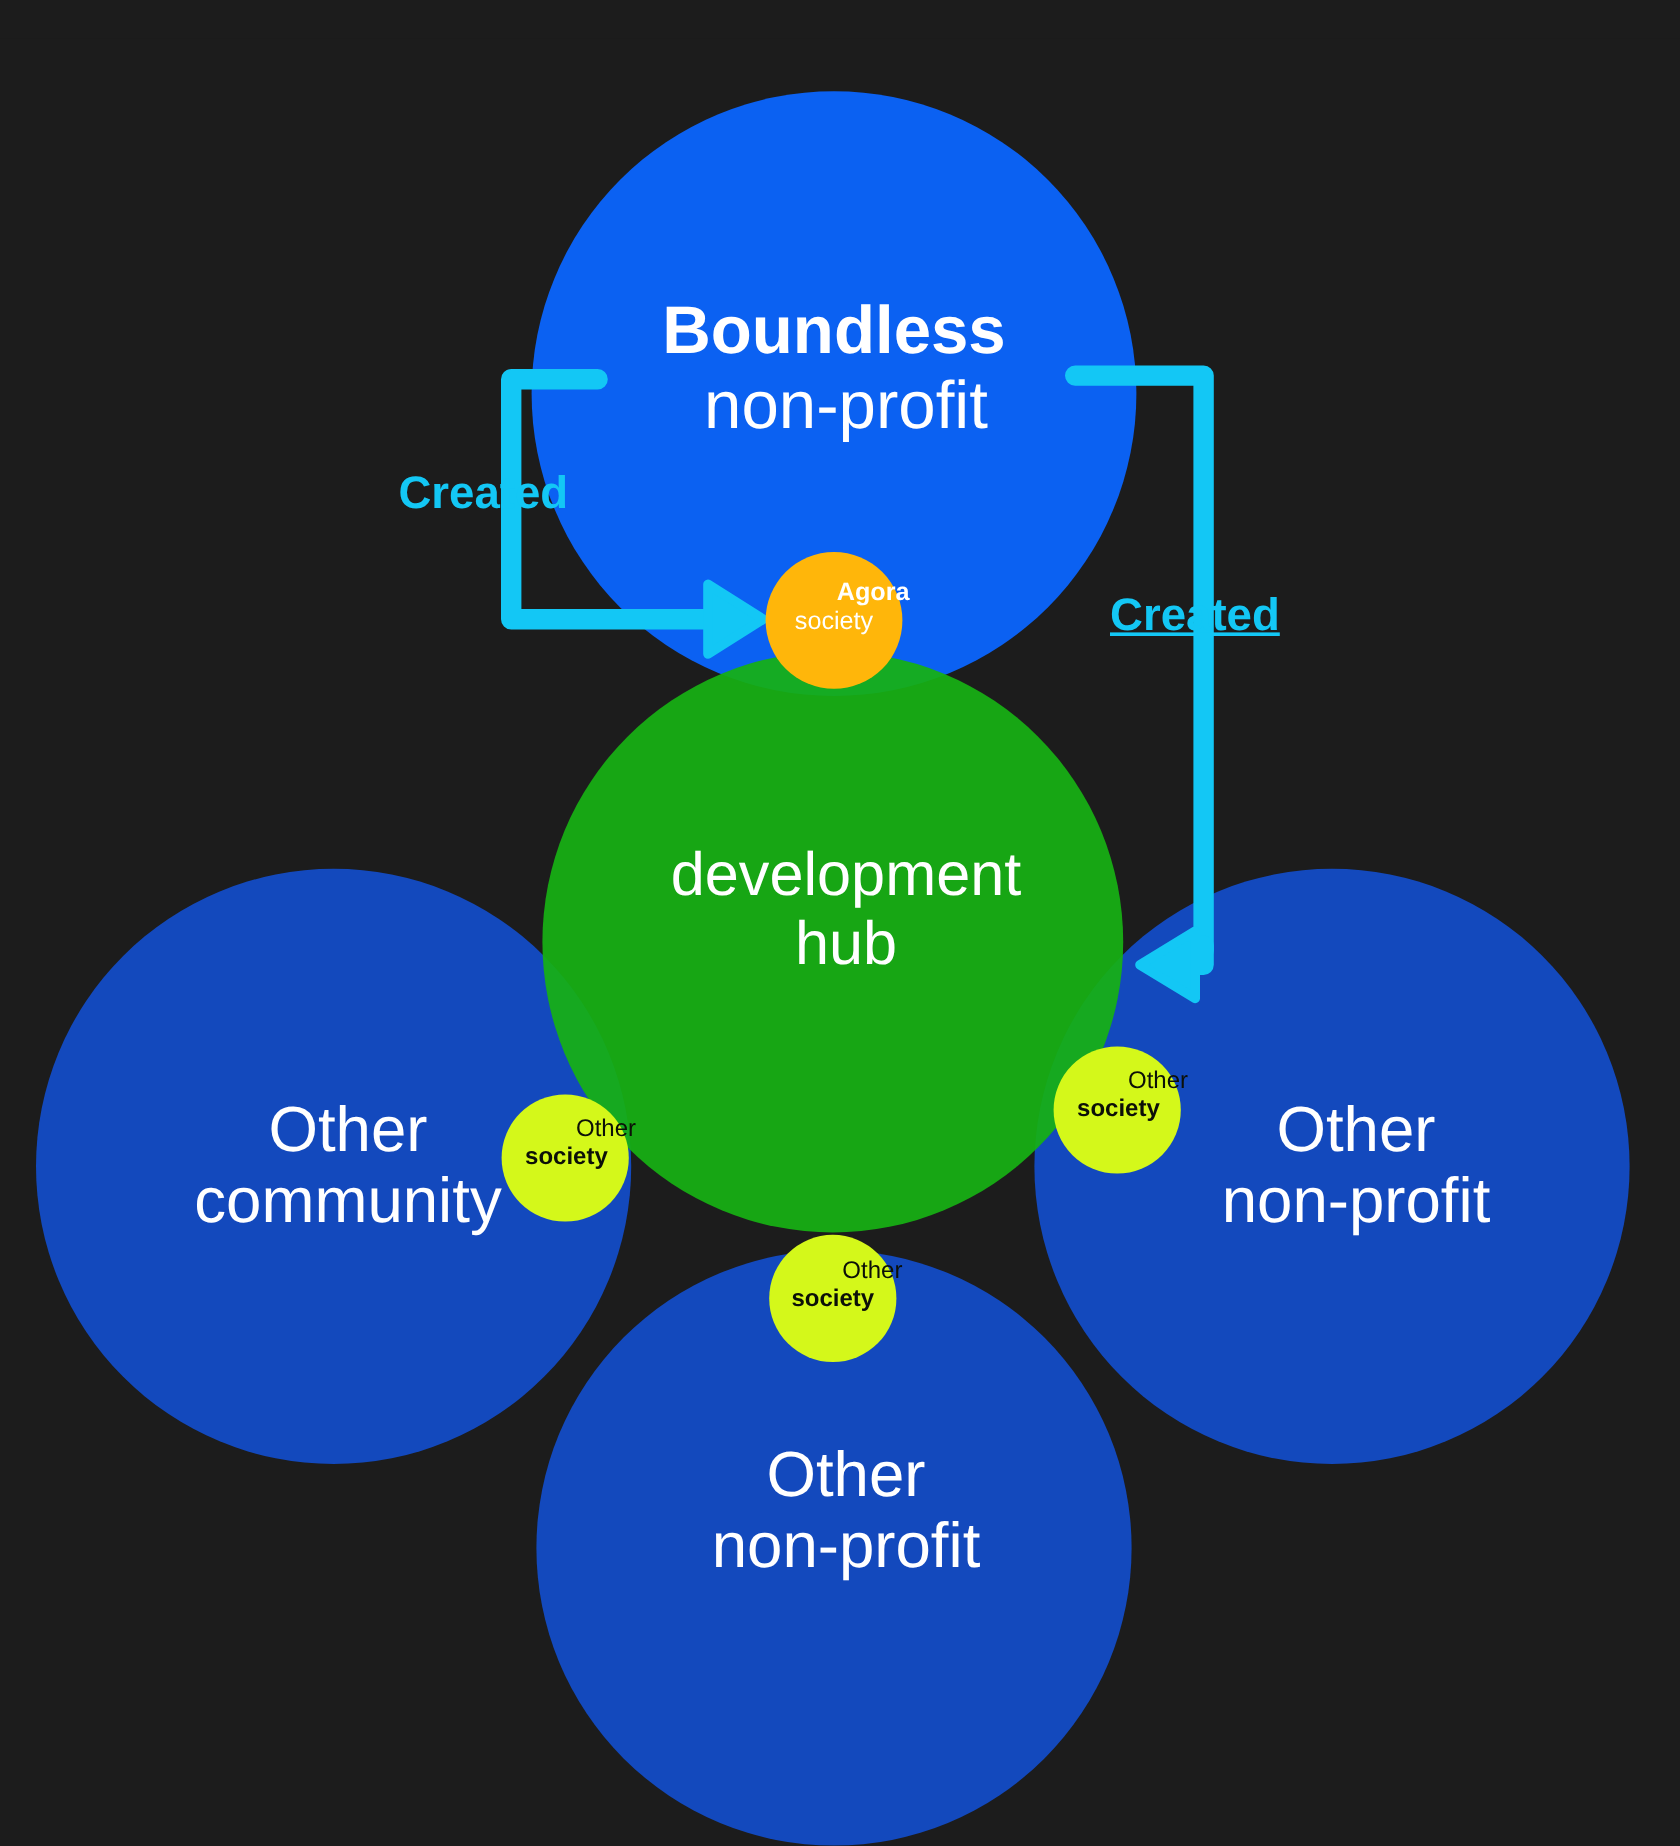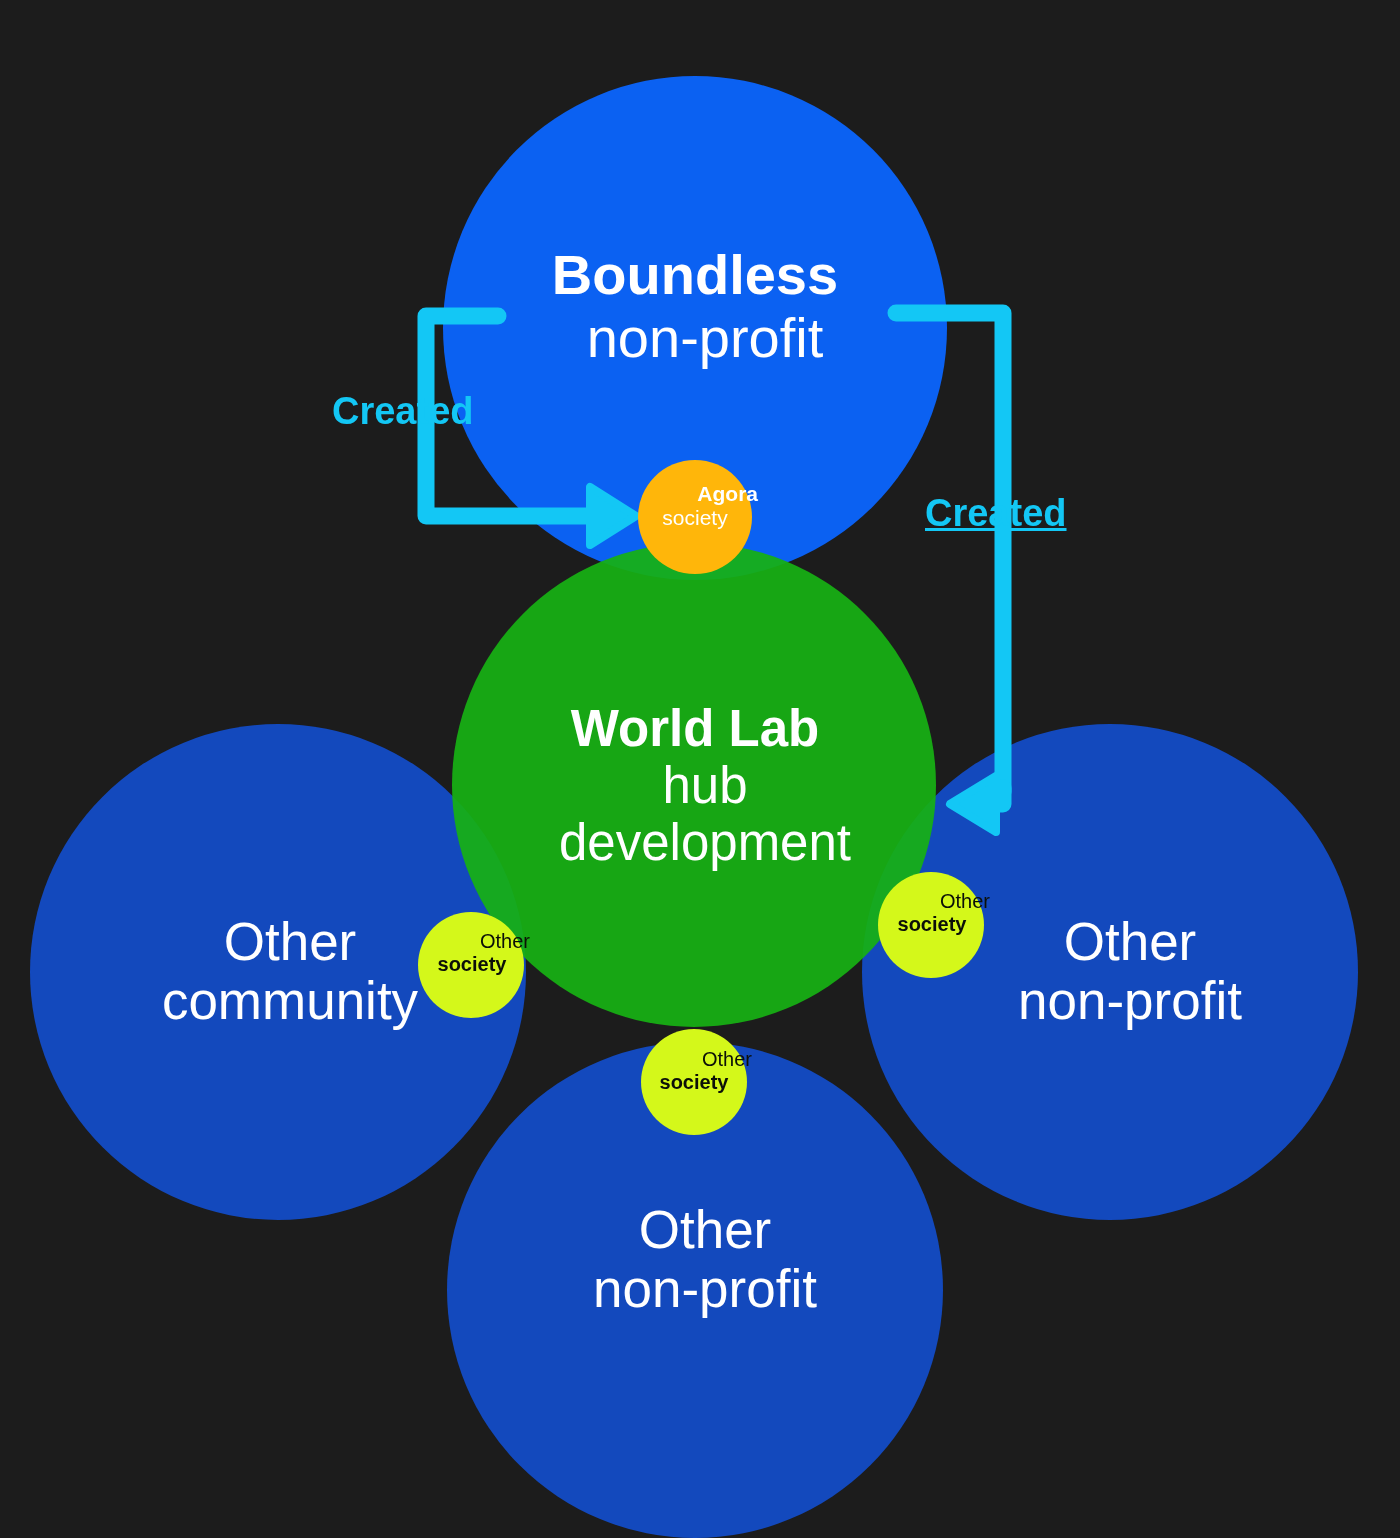--- a/index.html
+++ b/index.html
@@ -145,23 +145,22 @@
     <circle cx="931" cy="893" r="53" fill="#d4f81a"></circle>
     <circle cx="694" cy="1050" r="53" fill="#d4f81a"></circle>
   </svg>
 
   <div class="node-label label-boundless">
     <span class="title">Boundless</span>
     <span class="subtitle">non-profit</span>
   </div>
 
   <div class="node-label label-worldlab">
-    <span class="title">World Lab</span>
+    <span class="subtitle">development</span>
     <span class="subtitle">hub</span>
-    <span class="subtitle">development</span>
   </div>
 
   <div class="node-label label-left">
     <span class="subtitle">Other</span>
     <span class="subtitle">community</span>
   </div>
 
   <div class="node-label label-right">
     <span class="subtitle">Other</span>
     <span class="subtitle">non-profit</span>

